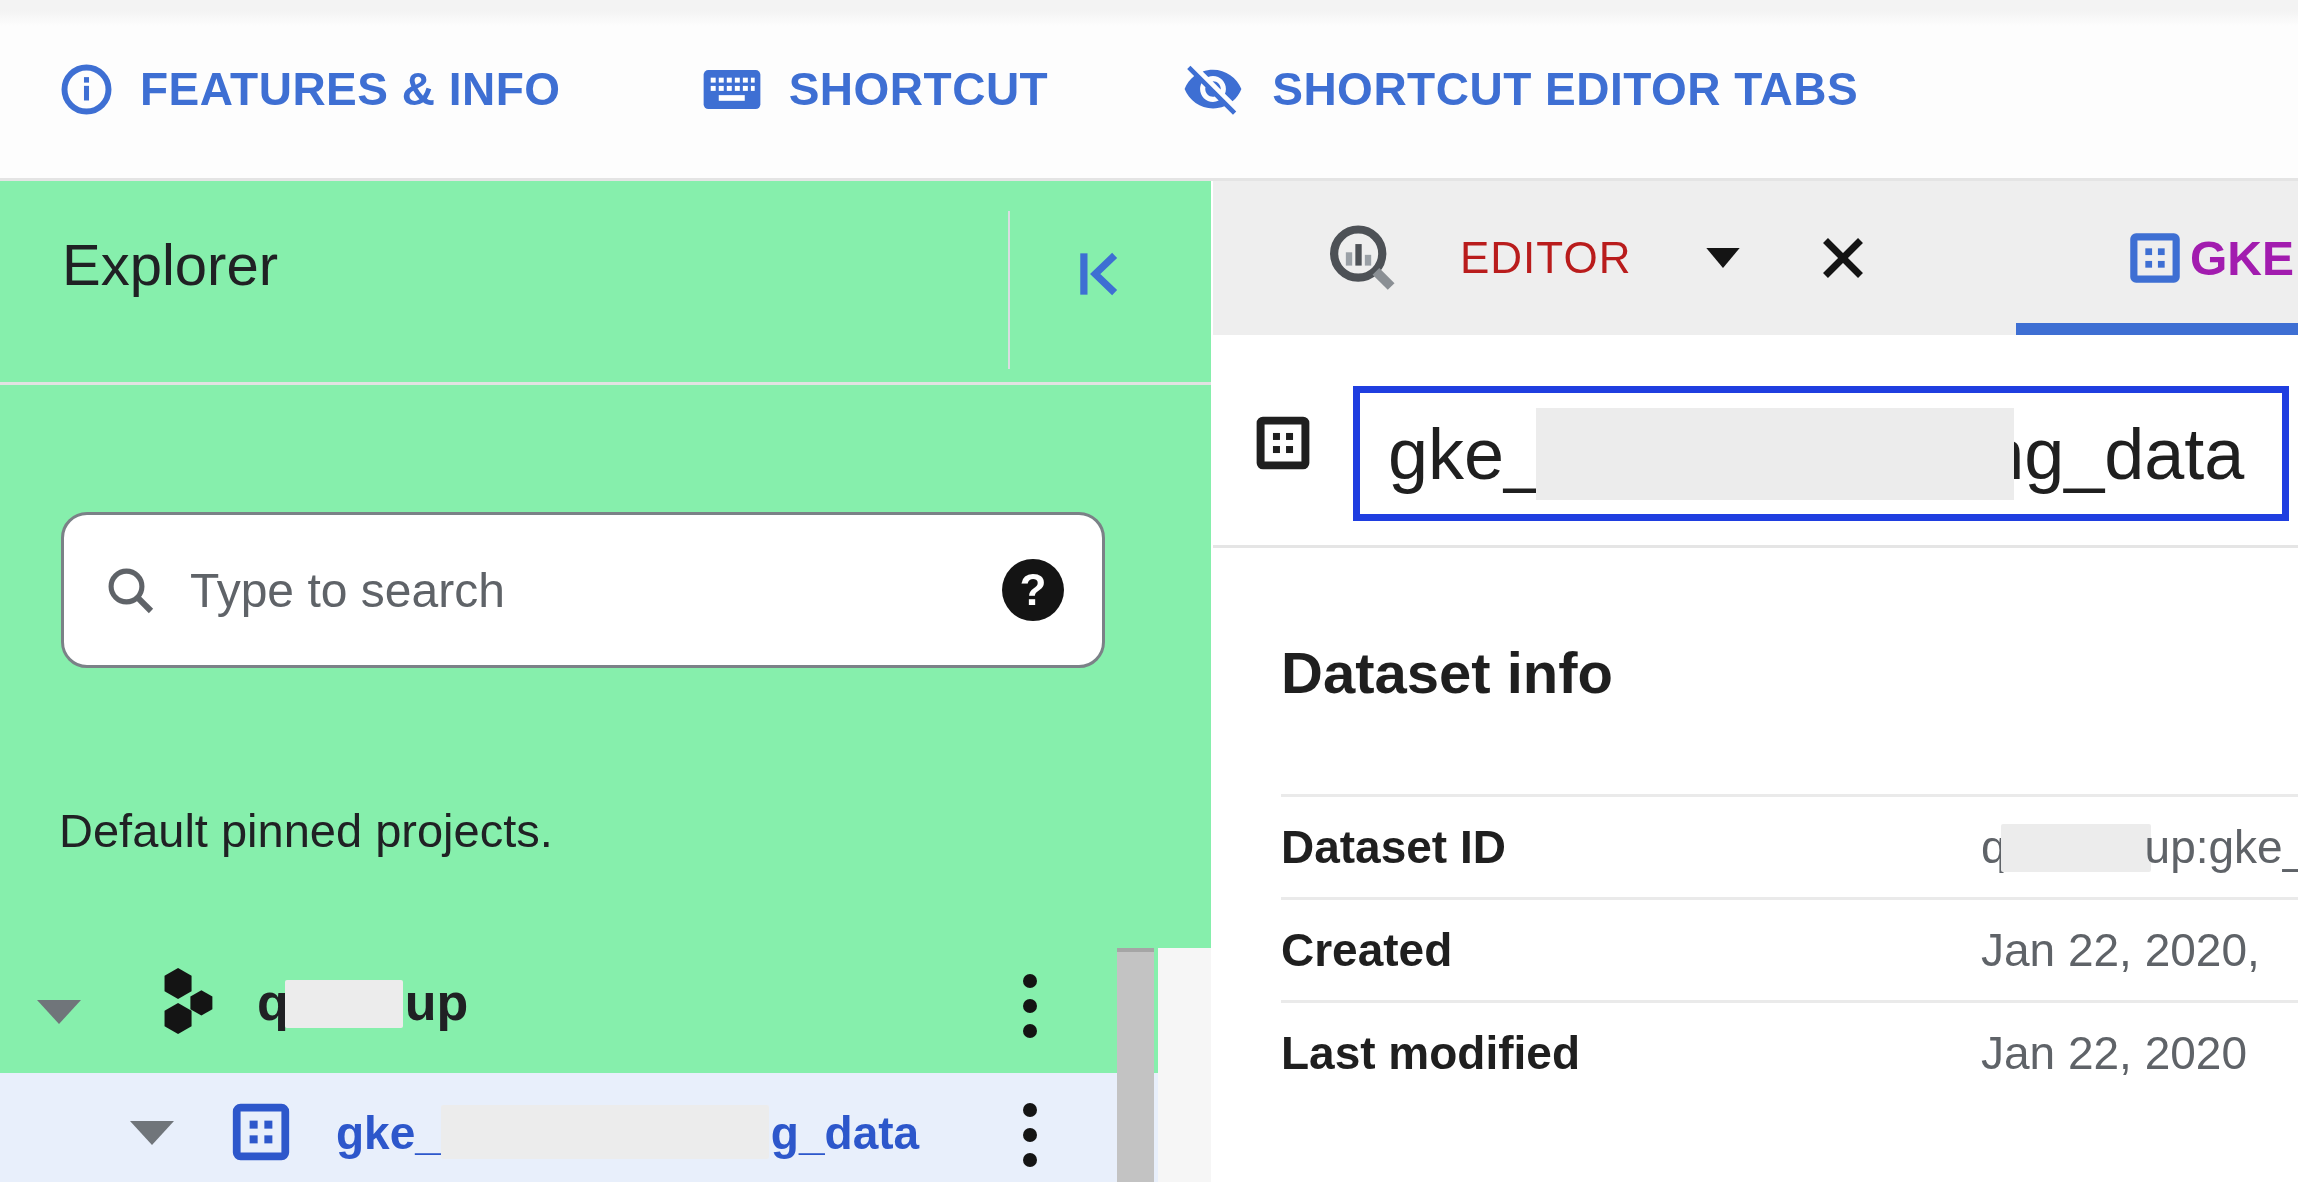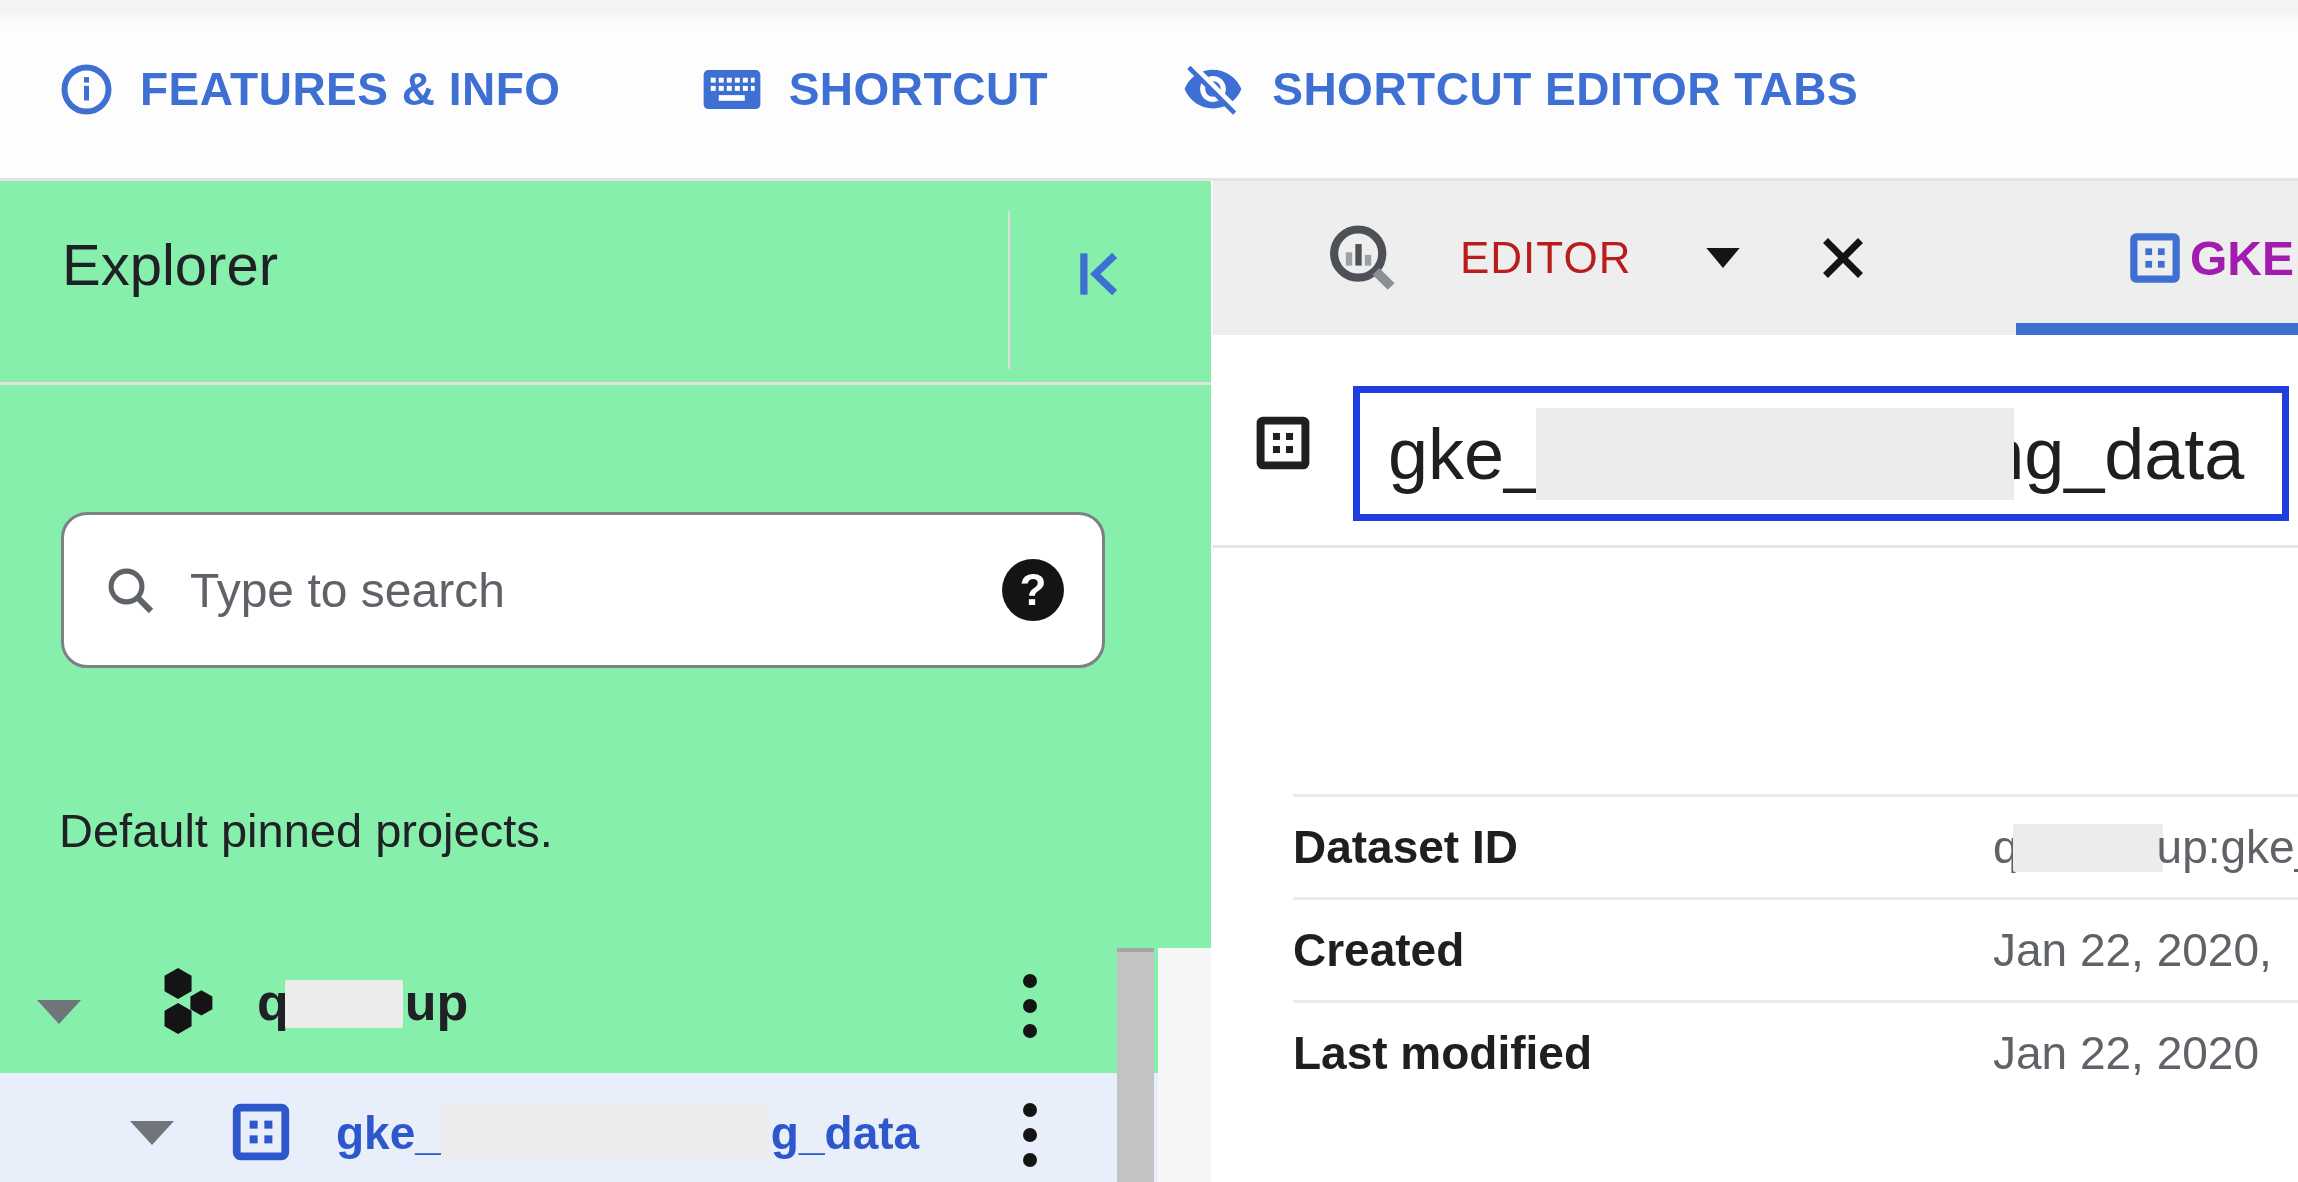--- a/index.html
+++ b/index.html
@@ -82,21 +82,21 @@
   .title-box{
     position:absolute;left:140px;top:51px;width:936px;height:135px;box-sizing:border-box;
     border:7px solid #1f3ee0;background:#fff;display:flex;align-items:center;
     padding-left:28px;font-size:72px;color:#1f1f1f;white-space:nowrap;overflow:hidden;cursor:text;
   }
   .title-box .redact-t{position:relative;z-index:2;display:inline-block;width:478px;height:92px;background:#ececec;margin-left:-8px;flex:0 0 auto;}
   .title-box .suffix{position:relative;z-index:1;margin-left:-30px;}
   .panel-divider{position:absolute;left:0;top:364px;width:100%;height:3px;background:#e5e5e5;}
   .section-title{position:absolute;left:68px;top:458px;font-size:58px;font-weight:700;color:#1f1f1f;}
   .info-table{position:absolute;left:68px;top:613px;width:1017px;}
-  .info-row{display:flex;align-items:center;height:100px;border-top:3px solid #eaeaea;overflow:hidden;margin-left:12px;}
+  .info-row{display:flex;align-items:center;height:100px;border-top:3px solid #eaeaea;overflow:hidden;}
   .info-row .k{flex:0 0 700px;font-size:46px;font-weight:700;color:#1f1f1f;white-space:nowrap;}
   .info-row .v{font-size:46px;color:#5f6368;white-space:nowrap;}
   .redact.r-val{width:150px;height:48px;vertical-align:-9px;margin:0 -6px;}
   svg{display:block;}
 </style>
 </head>
 <body>
 
 <div class="screen">
 
@@ -250,20 +250,21 @@
       </svg>
       <div class="title-box">
         <span>gke_</span>
           <span class="redact-t"></span>
           <span class="suffix">ng_data</span>
       </div>
     </div>
 
     <div class="panel-divider"></div>
 
+    <h1 class="section-title" style="margin:0;">Dataset info</h1>
 
     <div class="info-table">
       <div class="info-row">
         <span class="k">Dataset ID</span>
         <span class="v"><span>q</span><span class="redact r-val"></span><span>up:gke_</span></span>
       </div>
       <div class="info-row">
         <span class="k">Created</span>
         <span class="v">Jan 22, 2020,</span>
       </div>

